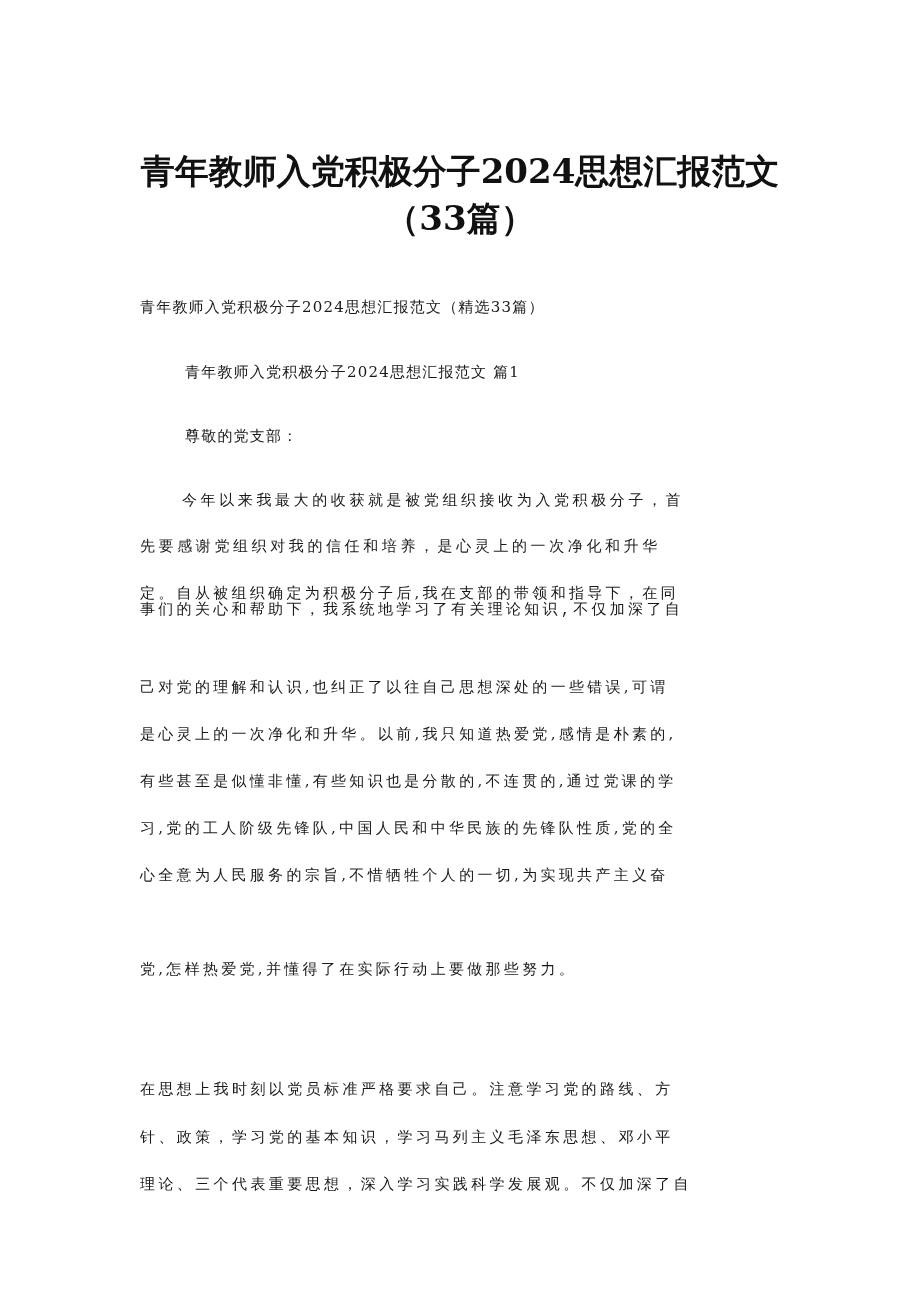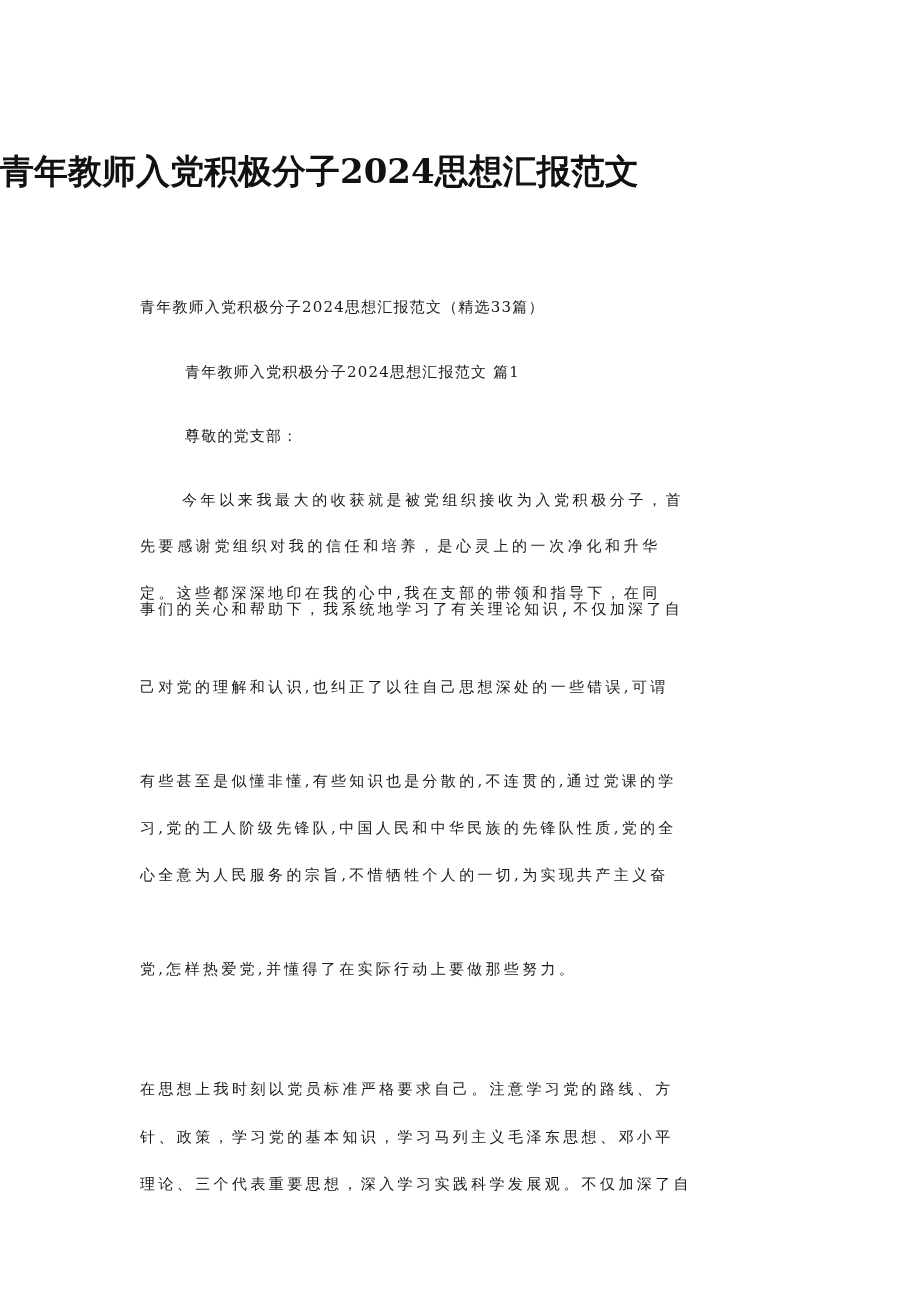--- a/index.html
+++ b/index.html
@@ -19,20 +19,21 @@
       position: absolute;
       left: 0; top: 0;
       width: 920px;
       height: 1302px;
       background: #ffffff;
     }
     .title {
       position: absolute;
       left: 0;
       width: 920px;
+      text-align: center;
       font-family: "DejaVu Serif", "Liberation Serif", serif;
       font-size: 34px;
       font-weight: bold;
       color: #111;
       letter-spacing: 0px;
       line-height: 46px;
     }
     .title.l1 { top: 148px; }
     .title.l2 { top: 195px; }
     .line {
@@ -44,32 +45,34 @@
       letter-spacing: 1.2px;
       margin-top: 36px;
     }
   </style>
 </head>
 <body>
 
 <div class="page">
 
   <div class="title l1">青年教师入党积极分子2024思想汇报范文</div>
+  <div class="title l2">（33篇）</div>
 
   <div class="line" style="left:140px; top:258px;">青年教师入党积极分子2024思想汇报范文（精选33篇）</div>
 
   <div class="line" style="left:185px; top:323px;">青年教师入党积极分子2024思想汇报范文 篇1</div>
 
   <div class="line" style="left:185px; top:387px;">尊敬的党支部：</div>
 
   <div class="line" style="left:182px; top:451px; letter-spacing:3.6px;">今年以来我最大的收获就是被党组织接收为入党积极分子，首</div>
   <div class="line" style="left:140px; top:497px; letter-spacing:3.6px;">先要感谢党组织对我的信任和培养，是心灵上的一次净化和升华</div>
-  <div class="line" style="left:140px; top:544px; letter-spacing:3.3px;">定。这些都深深地印在我的心中,我在支部的带领和指导下，在同</div>
+  <div class="line" style="left:140px; top:544px; letter-spacing:3.3px;">定。自从被组织确定为积极分子后,我在支部的带领和指导下，在同</div>
   <div class="line" style="left:140px; top:562px; letter-spacing:3.3px;font-family:Liberation Mono, monospace;">事们的关心和帮助下，我系统地学习了有关理论知识,不仅加深了自</div>
   <div class="line" style="left:140px; top:638px; letter-spacing:3.3px;">己对党的理解和认识,也纠正了以往自己思想深处的一些错误,可谓</div>
+  <div class="line" style="left:140px; top:685px; letter-spacing:3.3px;">是心灵上的一次净化和升华。以前,我只知道热爱党,感情是朴素的,</div>
   <div class="line" style="left:140px; top:732px; letter-spacing:3.3px;">有些甚至是似懂非懂,有些知识也是分散的,不连贯的,通过党课的学</div>
   <div class="line" style="left:140px; top:779px; letter-spacing:3.3px;">习,党的工人阶级先锋队,中国人民和中华民族的先锋队性质,党的全</div>
   <div class="line" style="left:140px; top:826px; letter-spacing:3.3px;">心全意为人民服务的宗旨,不惜牺牲个人的一切,为实现共产主义奋</div>
   <div class="line" style="left:140px; top:920px; letter-spacing:3.3px;">党,怎样热爱党,并懂得了在实际行动上要做那些努力。</div>
 
   <div class="line" style="left:140px; top:1040px; letter-spacing:3.4px;">在思想上我时刻以党员标准严格要求自己。注意学习党的路线、方</div>
   <div class="line" style="left:140px; top:1088px; letter-spacing:3.4px;">针、政策，学习党的基本知识，学习马列主义毛泽东思想、邓小平</div>
   <div class="line" style="left:140px; top:1135px; letter-spacing:3.4px;">理论、三个代表重要思想，深入学习实践科学发展观。不仅加深了自</div>
 
 </div>

